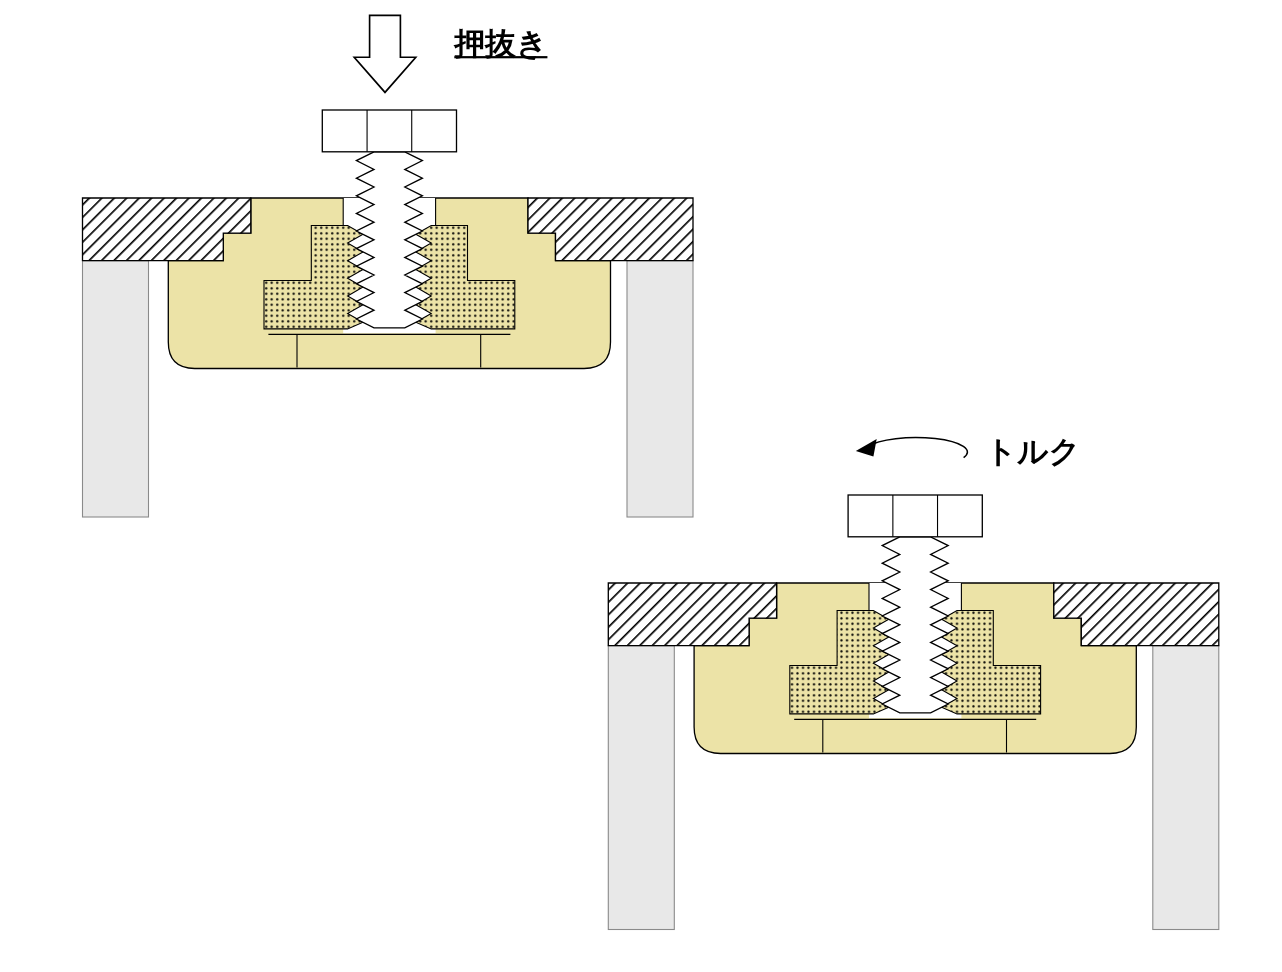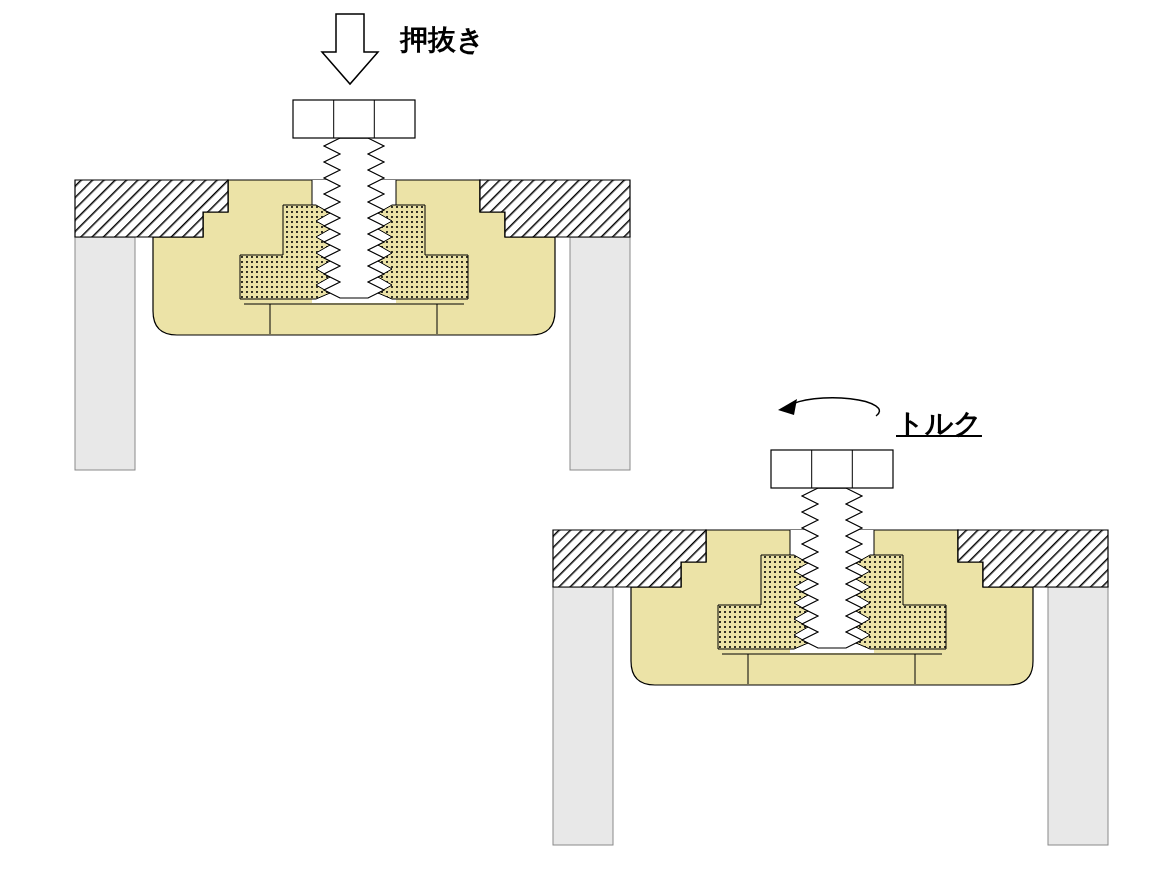--- a/index.html
+++ b/index.html
@@ -22,22 +22,22 @@
   }
   .label {
     position: absolute;
     font-family: "DejaVu Sans", sans-serif;
     font-weight: bold;
     font-size: 28px;
     color: #000;
     white-space: nowrap;
     line-height: 1;
   }
-  #label-push { left: 400px; top: 26px; }
-  #label-torque { left: 896px; top: 410px; text-decoration: underline; }
+  #label-push { left: 413px; top: 26px; text-decoration: underline; }
+  #label-torque { left: 896px; top: 397px; }
 
   .nut-body   { fill: var(--nut-body, #ece3a7); stroke: var(--outline, #000); stroke-width: 1.2; }
   .hatch-piece{ fill: url(#hatchPat); stroke: var(--outline, #000); stroke-width: 1.2; }
   .leg        { fill: var(--support-block, #e8e8e8); stroke: #8a8a8a; stroke-width: 1; }
   .bolt       { fill: var(--bolt-fill, #fff); stroke: var(--outline, #000); stroke-width: 1.2; }
   .dotted     { fill: url(#dotsPat); stroke: var(--outline, #000); stroke-width: 1; }
   .hole       { fill: #ffffff; stroke: none; }
   .detail     { fill: none; stroke: var(--outline, #000); stroke-width: 1; }
   .arrow-outline { fill: #ffffff; stroke: var(--outline, #000); stroke-width: 1.5; }
   .arc-line   { fill: none; stroke: var(--outline, #000); stroke-width: 1.4; }

